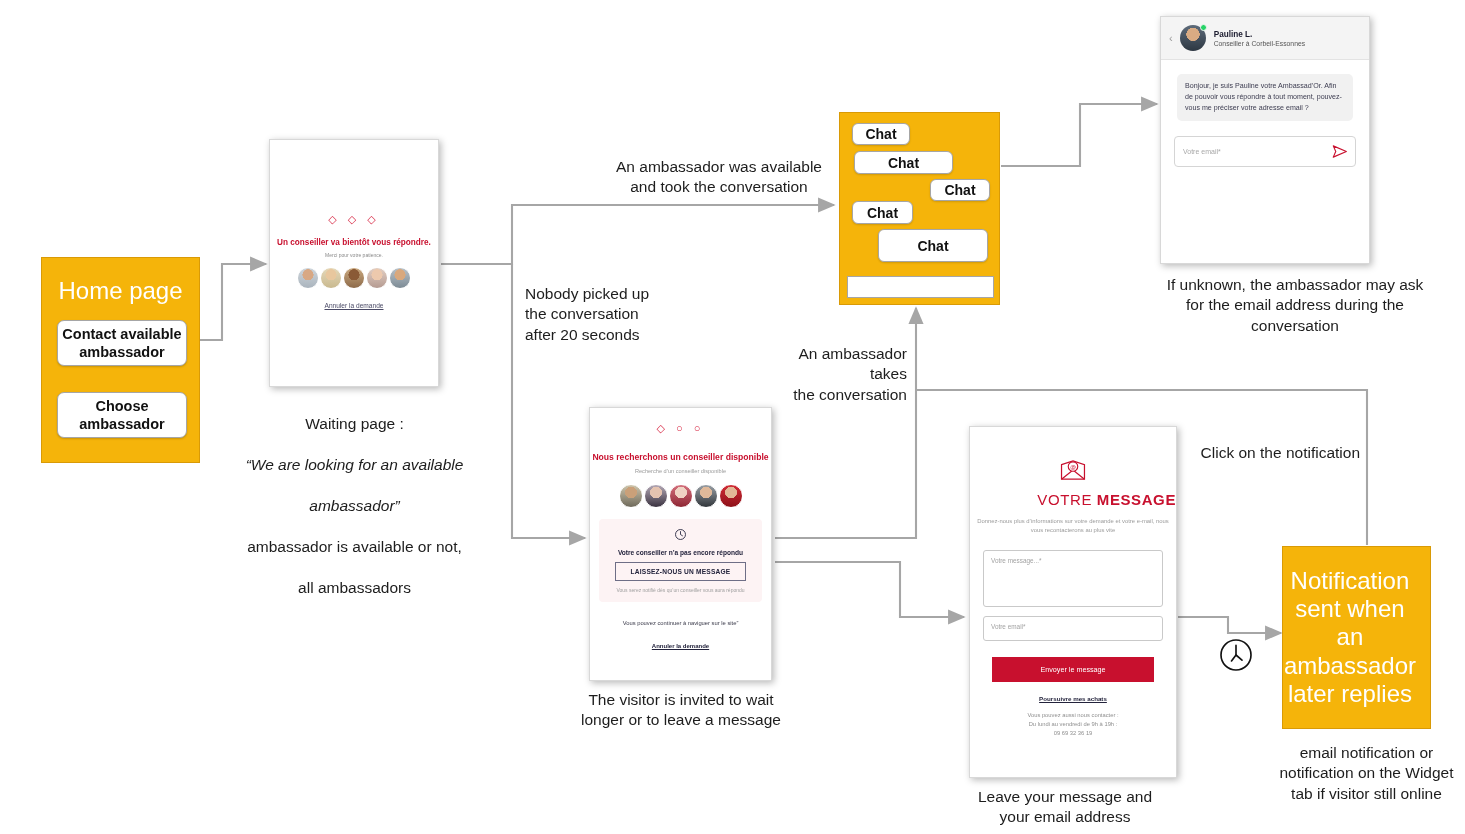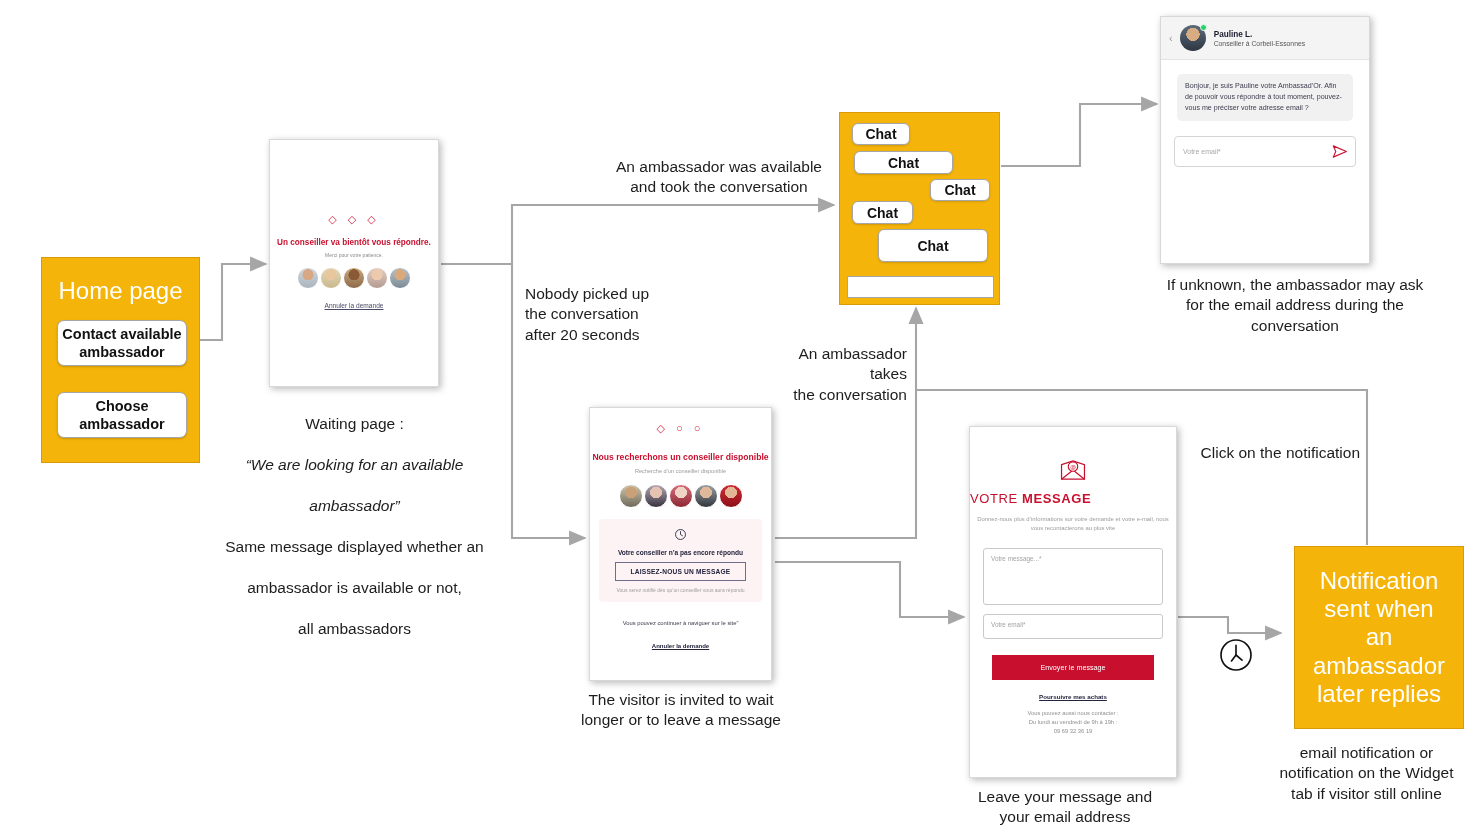--- a/index.html
+++ b/index.html
@@ -102,21 +102,21 @@
   .p2-btn {
     border:1px solid #6e6e86; background:#fdf3f4;
     font-size:6.6px; font-weight:bold; color:#23233c;
     text-align:center; padding:5px 0; margin:6px 10px 0 10px; letter-spacing:.2px;
   }
   .p2-note { font-size:5px; text-align:center; color:#a0a0a0; margin-top:6px; line-height:1.35; }
   .p2-foot { font-size:5.8px; text-align:center; color:#3a3a4a; }
   .p2-link { font-size:6px; text-align:center; color:#23233c; text-decoration:underline; font-weight:bold;}
 
   
-  .p3-title { text-align:left; font-size:13px; color:#c8102e; letter-spacing:.6px; }
+  .p3-title { text-align:right; font-size:15px; color:#c8102e; letter-spacing:.6px; }
   .p3-title b { font-weight:bold; }
   .p3-desc { font-size:5.9px; text-align:center; color:#9b9b9b; line-height:1.45; padding:0 6px; }
   .field {
     border:1px solid #c9c9c9; border-radius:3px;
     font-size:6.4px; color:#a3a3a3; padding:6px 7px; background:#fff;
   }
   .p3-send {
     background:#c8102e; color:#fff; font-size:7.2px;
     text-align:center; padding:8px 0; margin:0 22px;
   }
@@ -207,21 +207,20 @@
         radial-gradient(circle at 50% 34%, #d9a87d 0 33%, transparent 34%),
         linear-gradient(#b9c2c9,#7d8b95);"></span>
     </div>
     <div class="p1-link" style="margin-top:13px;">Annuler la demande</div>
   </div>
 
   <div class="note" style="left:214px; top:394px; width:281px;">
     <div>Waiting  page :</div>
     <div style="font-style:italic;">“We are looking for an available</div>
     <div style="font-style:italic;">ambassador”</div>
-    <div>Same message displayed whether an</div>
     <div>ambassador is available or not,</div>
     <div>all ambassadors</div>
   </div>
 
   <div class="note" style="left:600px; top:157px; width:238px;">An ambassador was available
 and took the conversation</div>
 
   <div class="note left" style="left:525px; top:284px; width:180px;">Nobody picked up
 the conversation
 after 20 seconds</div>
@@ -346,17 +345,17 @@
   </div>
 
   <div class="abs" style="left:1218px; top:637px;">
     <svg width="36" height="36" viewBox="0 0 24 24">
       <circle cx="12" cy="12" r="10" fill="#ffffff" stroke="#111" stroke-width="1.1"></circle>
       <path d="M12 5.6 V12 L16 15.4" fill="none" stroke="#111" stroke-width="1.1" stroke-linecap="round"></path>
       <path d="M12 12 L9 16" fill="none" stroke="#111" stroke-width="1.1" stroke-linecap="round"></path>
     </svg>
   </div>
 
-  <div class="ybox" style="left:1282px; top:546px; width:170px; height:183px; display:flex; align-items:center; justify-content:flex-end;margin-left:12px;">
+  <div class="ybox" style="left:1282px; top:546px; width:149px; height:183px; display:flex; align-items:center; justify-content:flex-end;">
     <div class="ybox-title" style="padding:0 14px;">Notification sent when an ambassador later replies</div>
   </div>
 
 </div>
 
 </body></html>

